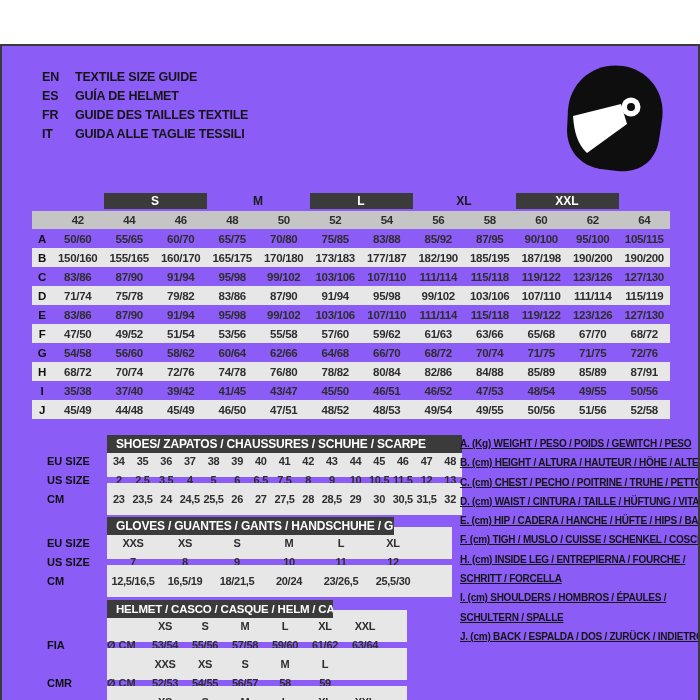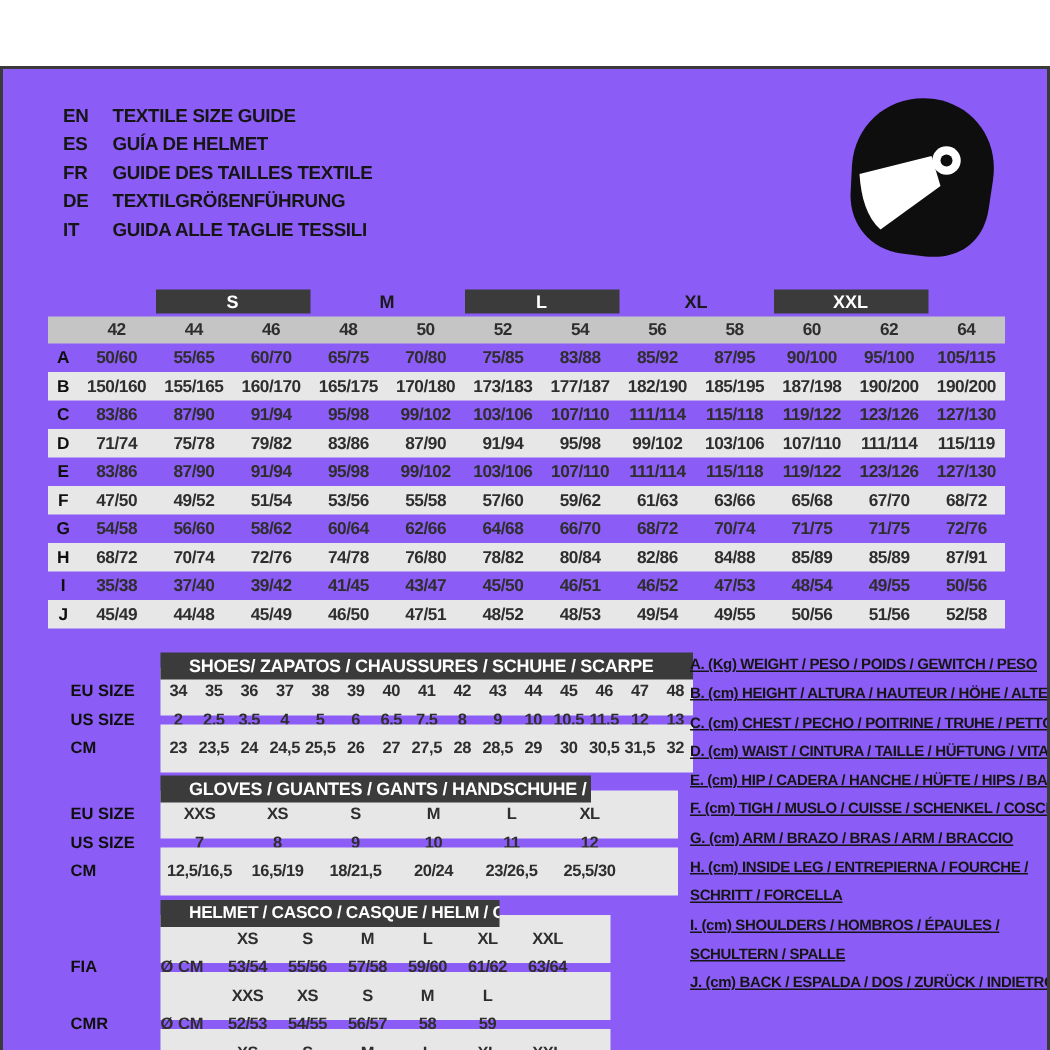--- a/index.html
+++ b/index.html
@@ -22,21 +22,21 @@
   .num-row{background:#c5c5c5;height:18px;}
   .data-row.shaded{background:#e7e7e7;}
   .cell{text-align:center;font-size:11.5px;font-weight:bold;color:#2e2e2e;white-space:nowrap;letter-spacing:-0.3px;}
   .cell.lab{color:#0f0f0f;}
   .band{text-align:center;font-size:12px;font-weight:bold;line-height:16px;height:16px;}
   .band-dark{background:#3b3b3b;color:#fff;}
   .band-plain{color:#1a1a1a;}
 
   
   .section{position:absolute;left:30px;}
-  .section-bar{position:absolute;left:75px;top:0;height:18px;background:#3b3b3b;color:#fff;font-weight:bold;font-size:12px;line-height:18px;padding-left:19px;box-sizing:border-box;white-space:nowrap;letter-spacing:-0.2px;overflow:hidden;}
+  .section-bar{position:absolute;left:75px;top:0;height:18px;background:#3b3b3b;color:#fff;font-weight:bold;font-size:12px;line-height:18px;padding-left:9px;box-sizing:border-box;white-space:nowrap;letter-spacing:-0.2px;overflow:hidden;}
   .rows{padding-top:16px;}
   .srow{display:flex;height:19px;align-items:center;}
   .slabel{width:75px;padding-left:15px;font-weight:bold;font-size:11px;color:#0f0f0f;box-sizing:border-box;white-space:nowrap;}
   .sdata{flex:1;display:grid;height:32px;align-items:center;}
   .sdata.shaded{background:#e7e7e7;}
   .shoes{top:389px;width:430px;}
   .shoes .section-bar{width:355px;}
   .shoes-data{grid-template-columns:repeat(15,1fr);}
   .gloves{top:471px;width:420px;}
   .gloves .section-bar{width:287px;}
@@ -61,24 +61,20 @@
         <div class="lang-code">EN</div>
         <div class="lang-text">TEXTILE SIZE GUIDE</div>
       </div>
       <div class="lang-row">
         <div class="lang-code">ES</div>
         <div class="lang-text">GUÍA DE HELMET</div>
       </div>
       <div class="lang-row">
         <div class="lang-code">FR</div>
         <div class="lang-text">GUIDE DES TAILLES TEXTILE</div>
-      </div>
-      <div class="lang-row">
-        <div class="lang-code">DE</div>
-        <div class="lang-text">TEXTILGRÖßENFÜHRUNG</div>
       </div>
       <div class="lang-row">
         <div class="lang-code">IT</div>
         <div class="lang-text">GUIDA ALLE TAGLIE TESSILI</div>
       </div>
     </div>
 
   <div class="helmet-pic">
     <svg width="100" height="108" viewBox="0 0 100 108">
       <path d="M58 2 C84 6 101 29 97 56 L94 76 C90 99 73 109 52 107 L36 105 C15 102 2 86 2 66 L3 46 C5 17 30 -2 58 2 Z" fill="#0e0e0e"></path>
@@ -459,23 +455,20 @@
       <div class="legend-entry">
         <div class="legend-line">D. (cm) WAIST / CINTURA / TAILLE / HÜFTUNG / VITA</div>
       </div>
       <div class="legend-entry">
         <div class="legend-line">E. (cm) HIP / CADERA / HANCHE / HÜFTE / HIPS / BACINO</div>
       </div>
       <div class="legend-entry">
         <div class="legend-line">F. (cm) TIGH / MUSLO / CUISSE / SCHENKEL / COSCIA</div>
       </div>
       <div class="legend-entry">
-        <div class="legend-line">G. (cm) ARM / BRAZO / BRAS / ARM / BRACCIO</div>
-      </div>
-      <div class="legend-entry">
         <div class="legend-line">H. (cm) INSIDE LEG / ENTREPIERNA / FOURCHE /</div>
         <div class="legend-line">SCHRITT / FORCELLA</div>
       </div>
       <div class="legend-entry">
         <div class="legend-line">I. (cm) SHOULDERS / HOMBROS / ÉPAULES /</div>
         <div class="legend-line">SCHULTERN / SPALLE</div>
       </div>
       <div class="legend-entry">
         <div class="legend-line">J. (cm) BACK / ESPALDA / DOS / ZURÜCK / INDIETRO</div>
       </div>

